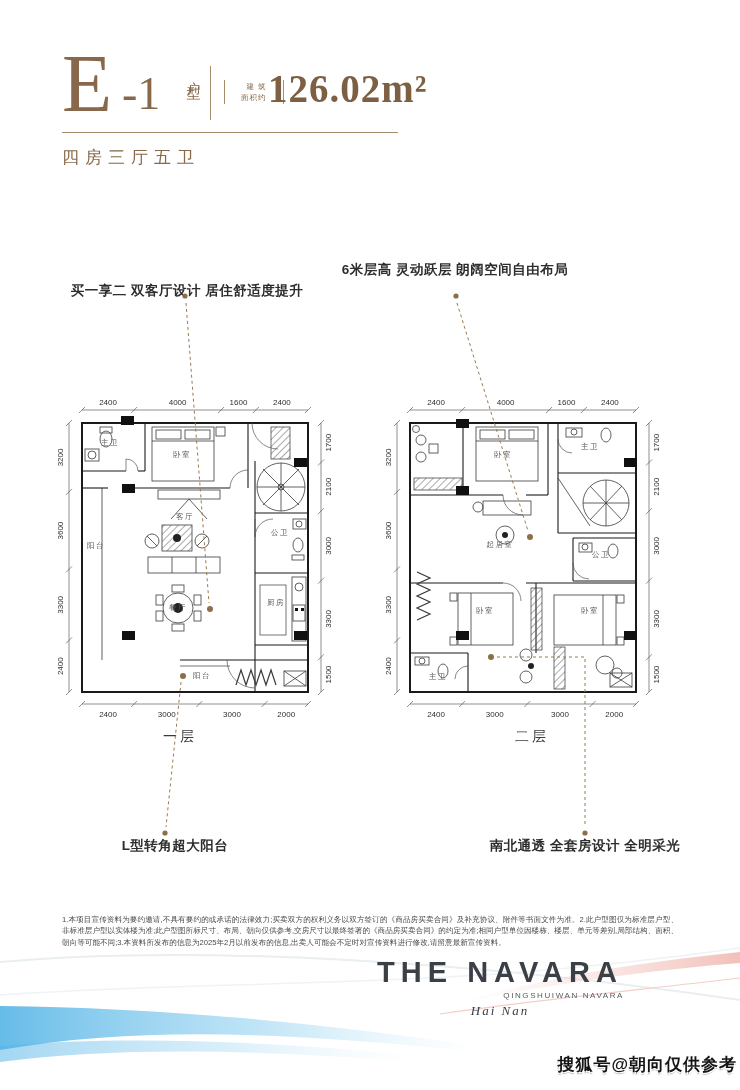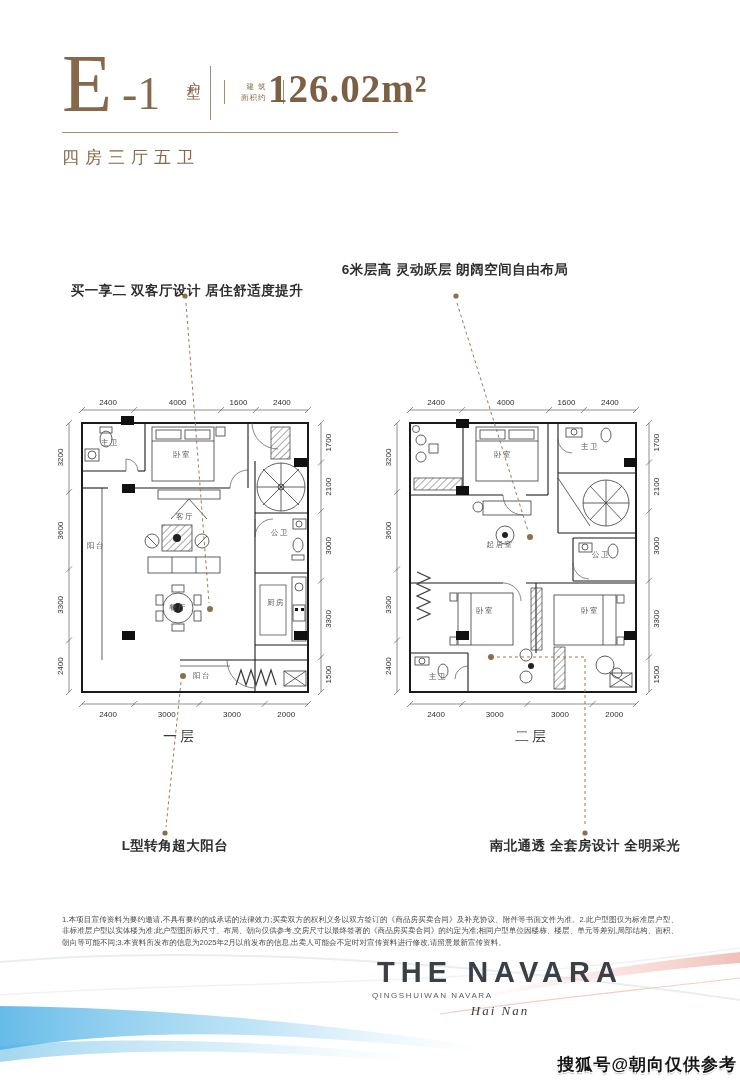--- a/index.html
+++ b/index.html
@@ -53,21 +53,21 @@
   .floor-2{left:367px;top:728px;width:330px;}
 
   
   .disclaimer{position:absolute;left:62px;top:906px;width:616px;font-size:7.6px;
               line-height:1.55;color:#4a4a4a;text-align:justify;}
 
   
   .logo{position:absolute;left:372px;top:956px;width:256px;text-align:center;color:#3b4047;}
   .logo-title{font-size:29px;font-weight:700;letter-spacing:6px;white-space:nowrap;}
   .logo-subtitle{margin-top:2px;font-size:8px;letter-spacing:1.6px;color:#565b61;
-                 text-align:left;padding-right:4px;}
+                 text-align:right;padding-right:4px;}
   .logo-region{margin-top:3px;font-family:"Liberation Serif",serif;font-style:italic;
                font-size:13px;letter-spacing:2px;}
 
   
   .watermark{position:absolute;right:3px;top:1053px;font-size:17px;font-weight:700;color:#141414;
     text-shadow:-1px -1px 0 #fff,1px -1px 0 #fff,-1px 1px 0 #fff,1px 1px 0 #fff,
                 0 2px 1px rgba(120,120,120,.55);letter-spacing:1px;}
 
   svg.overlay{position:absolute;left:0;top:0;pointer-events:none;}
 </style>

